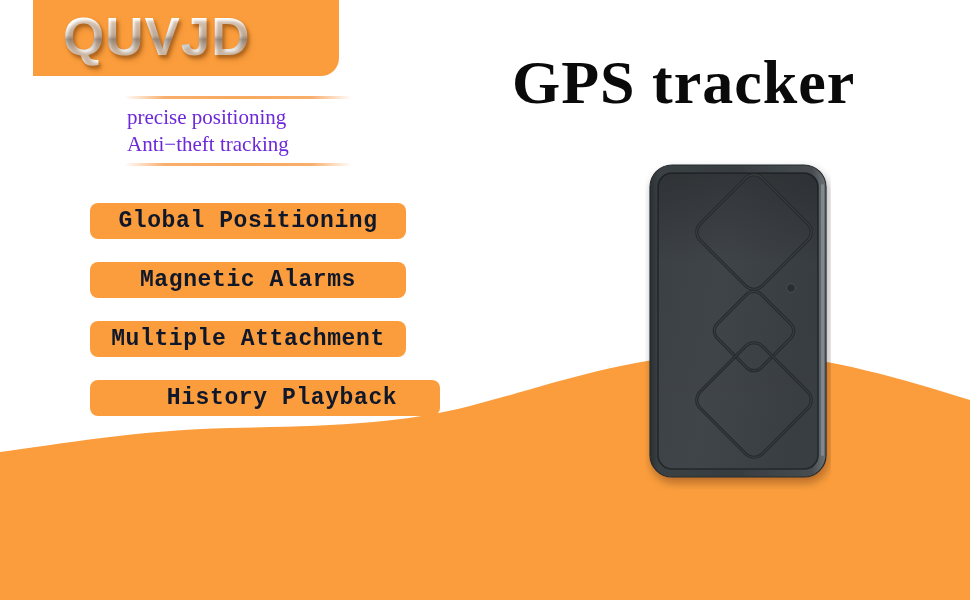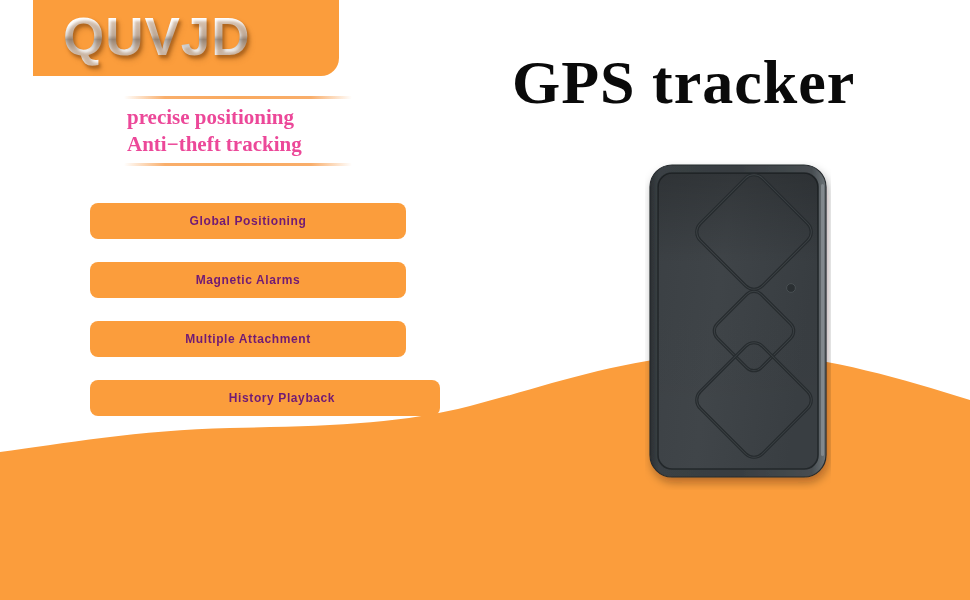--- a/index.html
+++ b/index.html
@@ -81,24 +81,24 @@
         #F9AE6B 82%,
         rgba(250,170,100,0) 100%);
     border-radius: 2px;
   }
   .tagline-rule.bottom { margin-top: 3px; }
   .tagline-lines {
     padding: 5px 0 2px 3px;
   }
   .tagline-line {
     font-family: "Liberation Serif", "DejaVu Serif", serif;
-    font-weight: 700;
+    font-weight: 400;
     font-size: 21px;
     line-height: 27px;
-    color: #ec4899;
+    color: #6d28d9;
     white-space: nowrap;
   }
 
   
   .feature-list {
     position: absolute;
     left: 90px;
     top: 203px;
     width: 316px;
     z-index: 3;
@@ -109,25 +109,25 @@
     height: 36px;
     margin-bottom: 23px;
     background: #FB9D3C;
     border-radius: 8px;
     display: flex;
     align-items: center;
     justify-content: center;
   }
   .feature-pill:last-child { margin-bottom: 0; padding-left: 34px; }
   .feature-pill-label {
-    font-family: Liberation Sans, sans-serif;
+    font-family: Liberation Mono, monospace;
     font-weight: 700;
-    font-size: 12px;
+    font-size: 23px;
     letter-spacing: 0.6px;
-    color: #701a75;
+    color: #0f172a;
     white-space: nowrap;
   }
 
   
   .headline {
     position: absolute;
     left: 512px;
     top: 46px;
     font-family: "Liberation Serif", "DejaVu Serif", serif;
     font-weight: 700;

